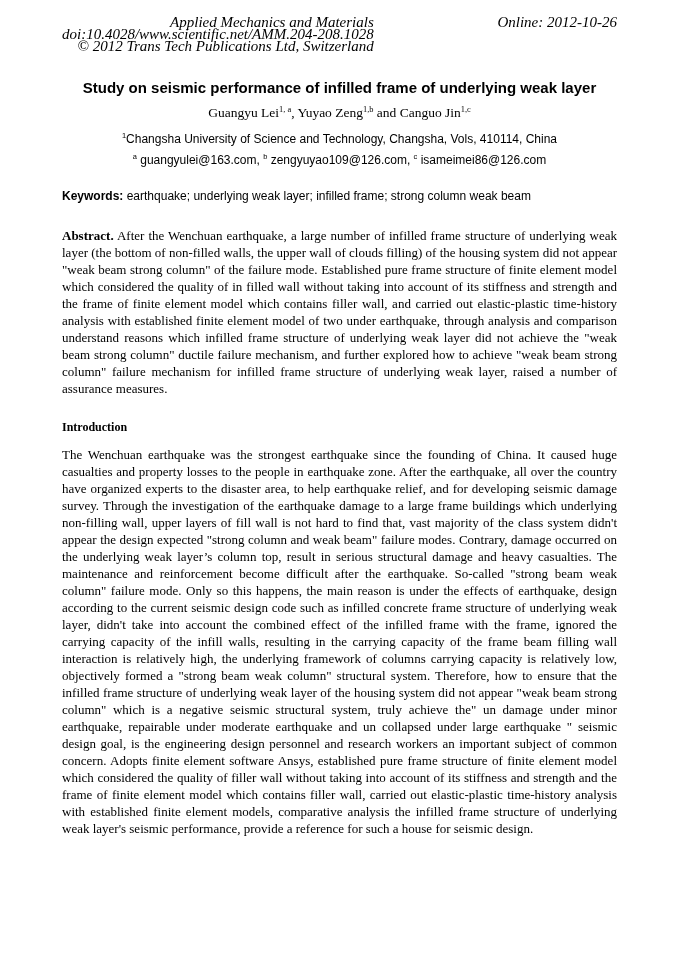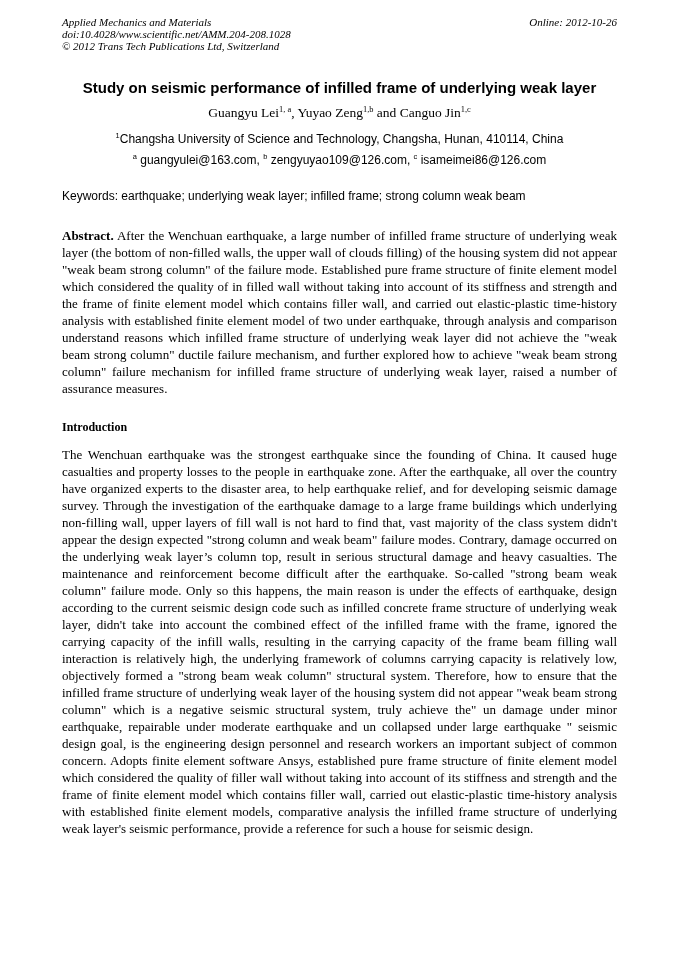--- a/index.html
+++ b/index.html
@@ -15,22 +15,23 @@
   }
   .content {
     padding: 17px 61px 0 62px; 
   }
   
   .header {
     display: flex;
     justify-content: space-between;
     align-items: flex-start;
     font-style: italic;
-    font-size: 11px;
+    font-size: 15px;
     line-height: 11.8px;
+    text-align: right;
   }
   .header-left div { white-space: nowrap; }
   .header-right { white-space: nowrap; }
   
   .title {
     margin-top: 27px;
     font-family: "Liberation Sans", "DejaVu Sans", sans-serif;
     font-weight: bold;
     font-size: 15px;
     text-align: center;
@@ -54,21 +55,21 @@
     font-size: 12px;
     text-align: center;
   }
   sup { font-size: 0.62em; line-height: 0; }
   
   .keywords {
     margin-top: 22px;
     font-family: "Liberation Sans", "DejaVu Sans", sans-serif;
     font-size: 12px;
   }
-  .keywords b { font-weight: normal; }
+  .keywords b { font-weight: bold; }
   
   .para {
     font-size: 13px;
     line-height: 17px;
     text-align: justify;
   }
   .abstract { margin-top: 24px; }
   .para b { font-weight: bold; }
   .section-heading {
     margin-top: 23px;
@@ -92,21 +93,21 @@
       <div class="header-right">Online: 2012-10-26</div>
     </div>
 
     <h1 class="title">Study on seismic performance of infilled frame of underlying weak layer</h1>
 
     <div class="authors">
       <span>Guangyu Lei</span><sup>1, a</sup><span>, </span><span>Yuyao Zeng</span><sup>1,b</sup><span> and </span><span>Canguo Jin</span><sup>1,c</sup>
     </div>
 
     <div class="affiliation">
-      <sup>1</sup><span>Changsha University of Science and Technology, Changsha, Hunan, 410114, China</span>
+      <sup>1</sup><span>Changsha University of Science and Technology, Changsha, Vols, 410114, China</span>
     </div>
 
     <div class="emails">
       <sup>a</sup><span> guangyulei@163.com</span><span>, </span><sup>b</sup><span> zengyuyao109@126.com</span><span>, </span><sup>c</sup><span> isameimei86@126.com</span>
     </div>
 
     <div class="keywords">
       <b>Keywords:</b><span> earthquake; underlying weak layer; infilled frame; strong column weak beam</span>
     </div>
 

